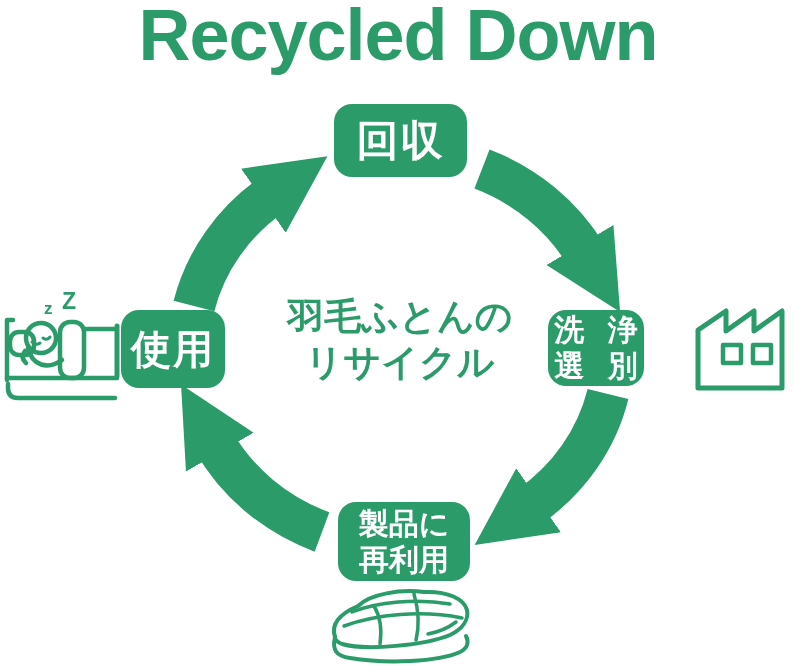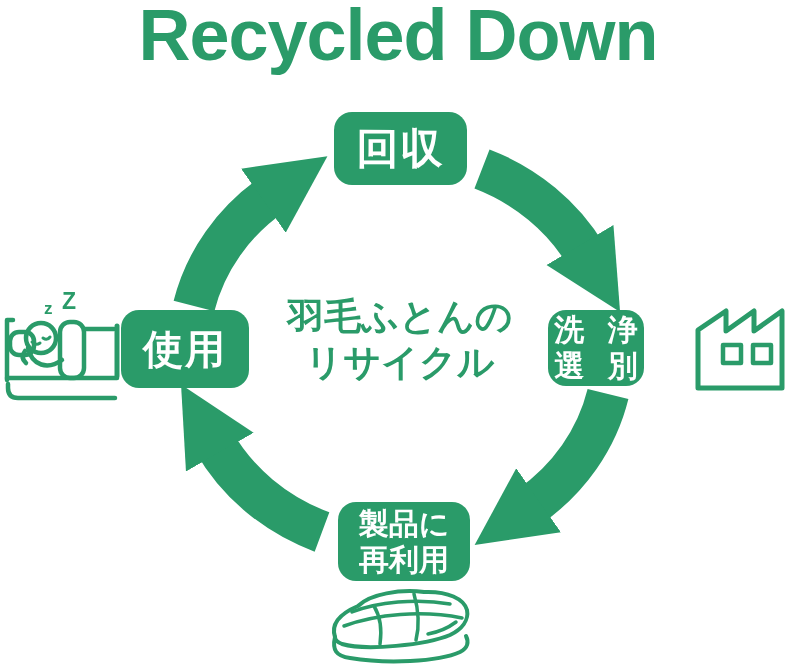--- a/index.html
+++ b/index.html
@@ -33,24 +33,24 @@
     background: var(--green);
     color: var(--white);
     border-radius: 18px;
     display: flex;
     align-items: center;
     justify-content: center;
     text-align: center;
     font-weight: bold;
     white-space: pre-line;
   }
-  .step-top    { left: 334px; top: 112px; width: 133px; height: 73px; font-size: 42px; letter-spacing: 2px; }
+  .step-top    { left: 334px; top: 104px; width: 133px; height: 73px; font-size: 42px; letter-spacing: 2px; }
   .step-right  { left: 548px; top: 310px; width: 96px; height: 76px; font-size: 30px; line-height: 36px; word-spacing: 15px; }
   .step-bottom { left: 338px; top: 502px; width: 132px; height: 79px; font-size: 30px; line-height: 36px; }
-  .step-left   { left: 121px; top: 310px; width: 128px; height: 78px; font-size: 40px; letter-spacing: 2px; }
+  .step-left   { left: 121px; top: 310px; width: 104px; height: 78px; font-size: 40px; letter-spacing: 2px; }
   .center-caption {
     position: absolute;
     left: 248px; top: 294px;
     width: 304px;
     text-align: center;
     color: var(--green);
     font-weight: bold;
     font-size: 37px;
     line-height: 46px;
   }

